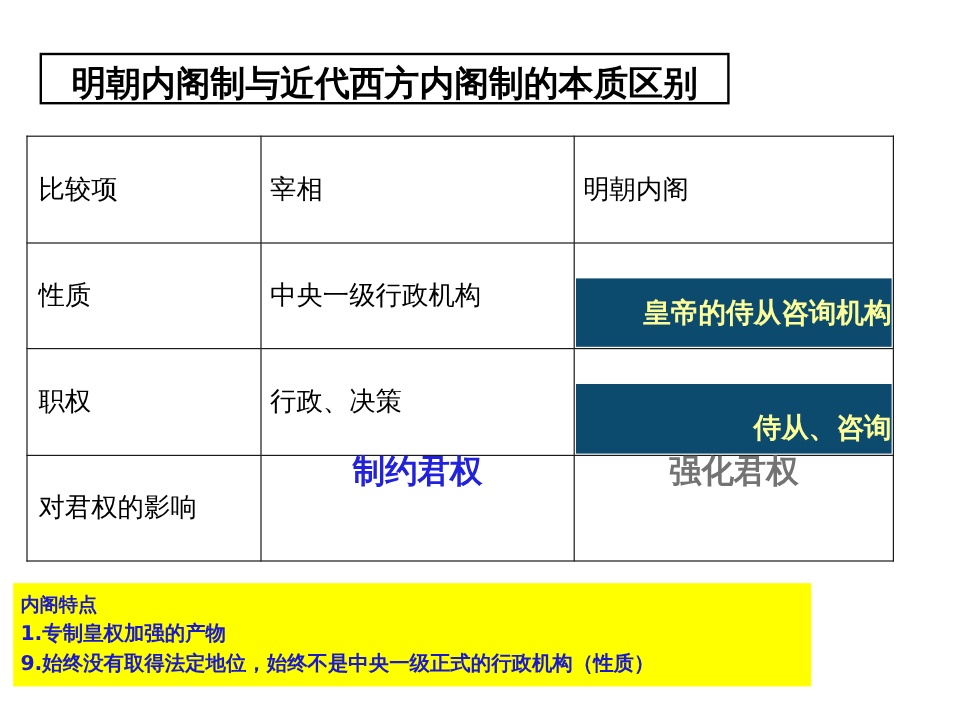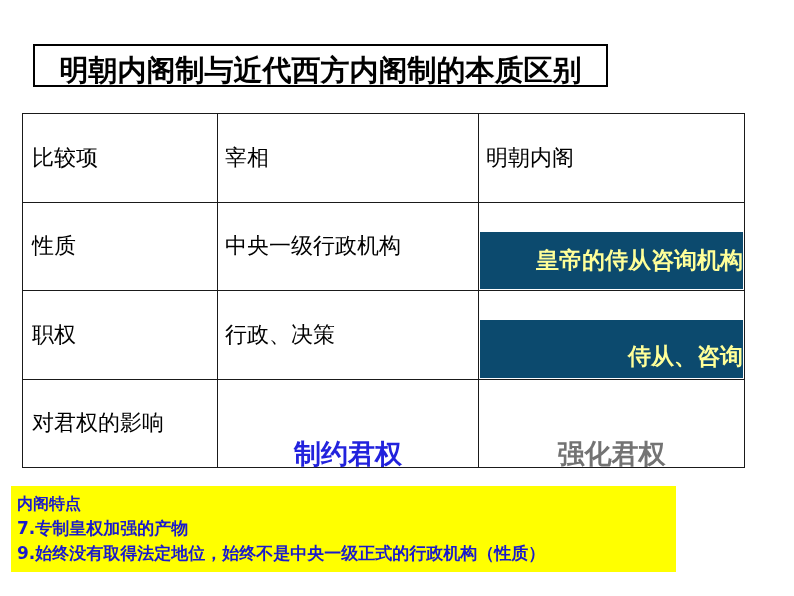--- a/index.html
+++ b/index.html
@@ -104,21 +104,21 @@
     font-weight: bold;
     font-size: 27px;
     line-height: 1;
     white-space: nowrap;
   }
   .emph.blue-txt { color: #2222dd; }
   .emph.red-txt  { color: #737373; }
 
   .center-cell {
     display: flex;
-    align-items: flex-end;
+    align-items: flex-start;
     justify-content: center;
     height: 100%;
   }
 
   
   #note-box {
     position: absolute;
     left: 11px;
     top: 486px;
     width: 665px;
@@ -202,15 +202,15 @@
         <div class="center-cell">
           <span class="emph red-txt">强化君权</span>
         </div>
       </td>
     </tr>
   </tbody>
 </table>
 
 <div id="note-box">
   <div class="note-line first">内阁特点</div>
-  <div class="note-line">7.专制皇权加强的产物</div>
+  <div class="note-line">1.专制皇权加强的产物</div>
   <div class="note-line">9.始终没有取得法定地位，始终不是中央一级正式的行政机构（性质）</div>
 </div>
 
 </body></html>

